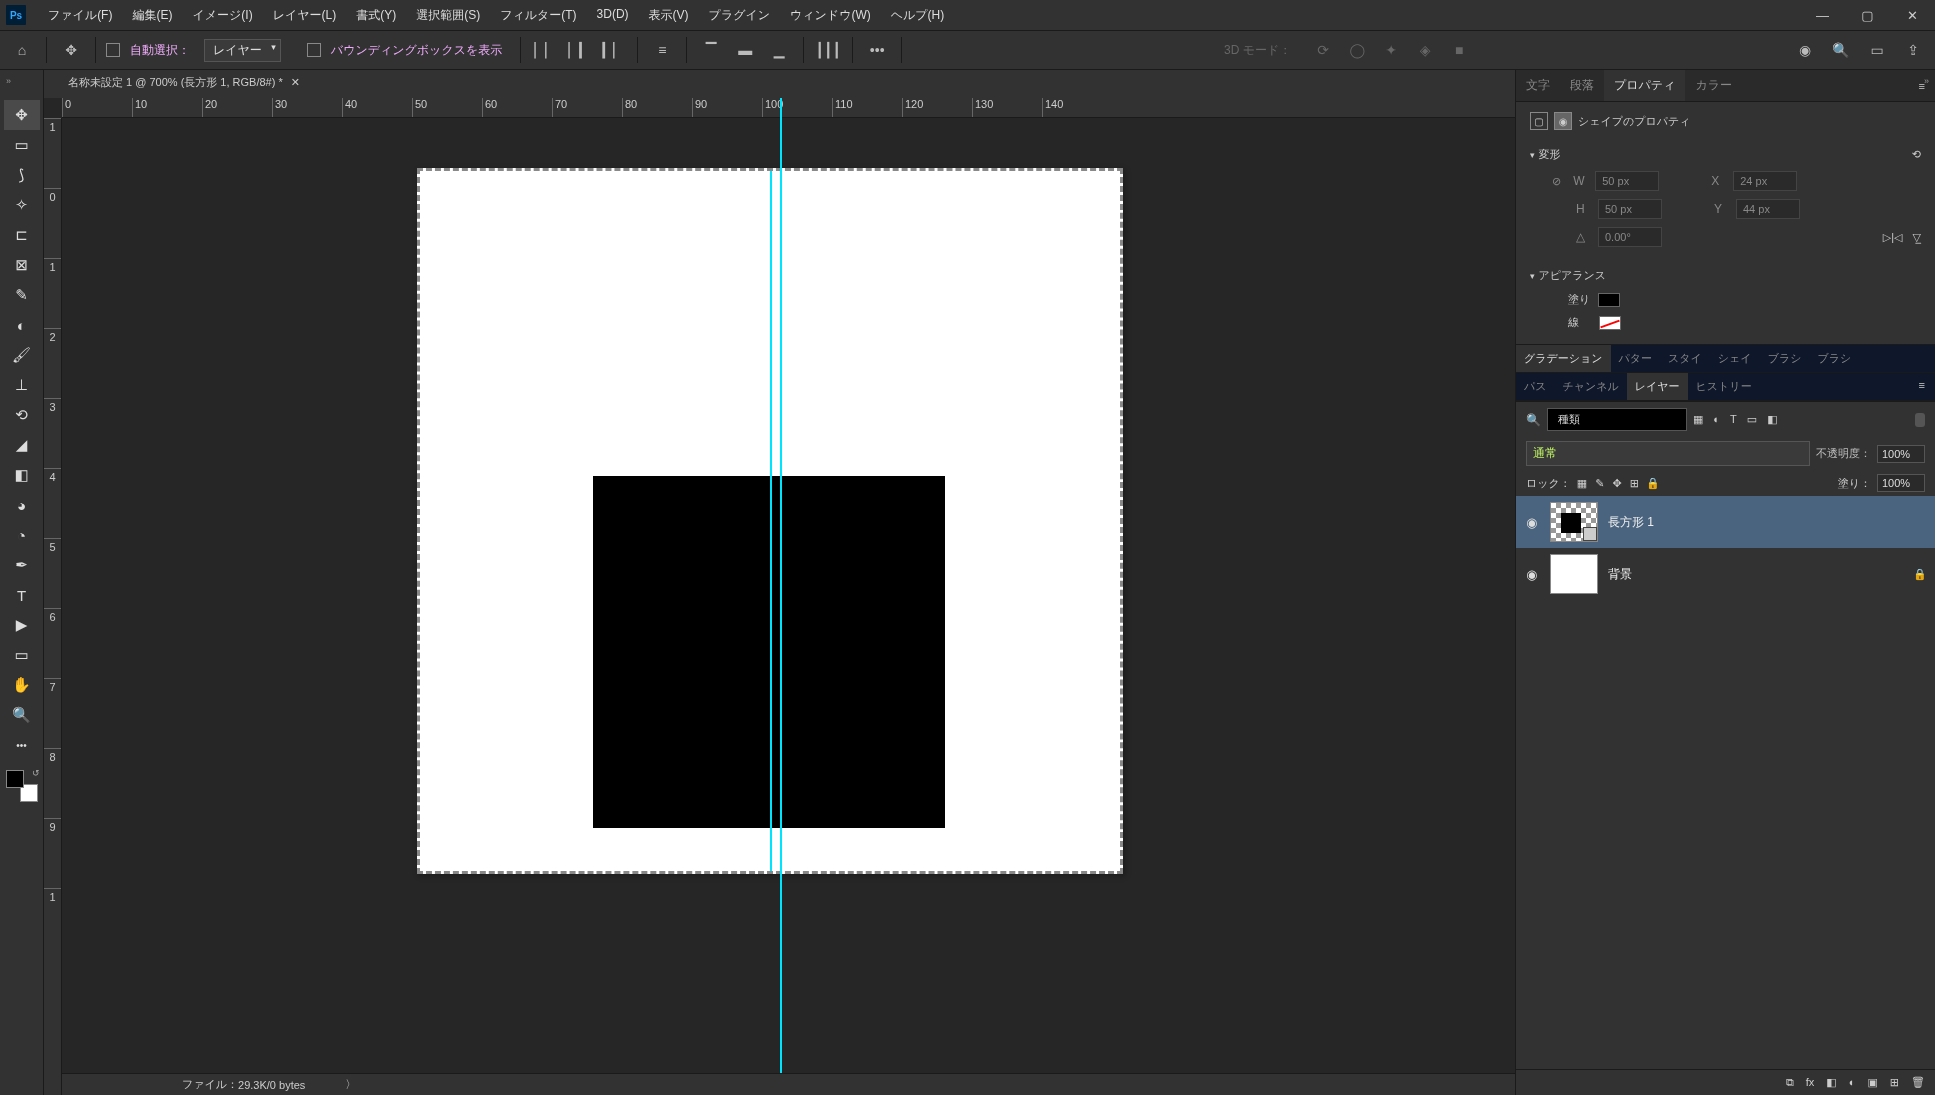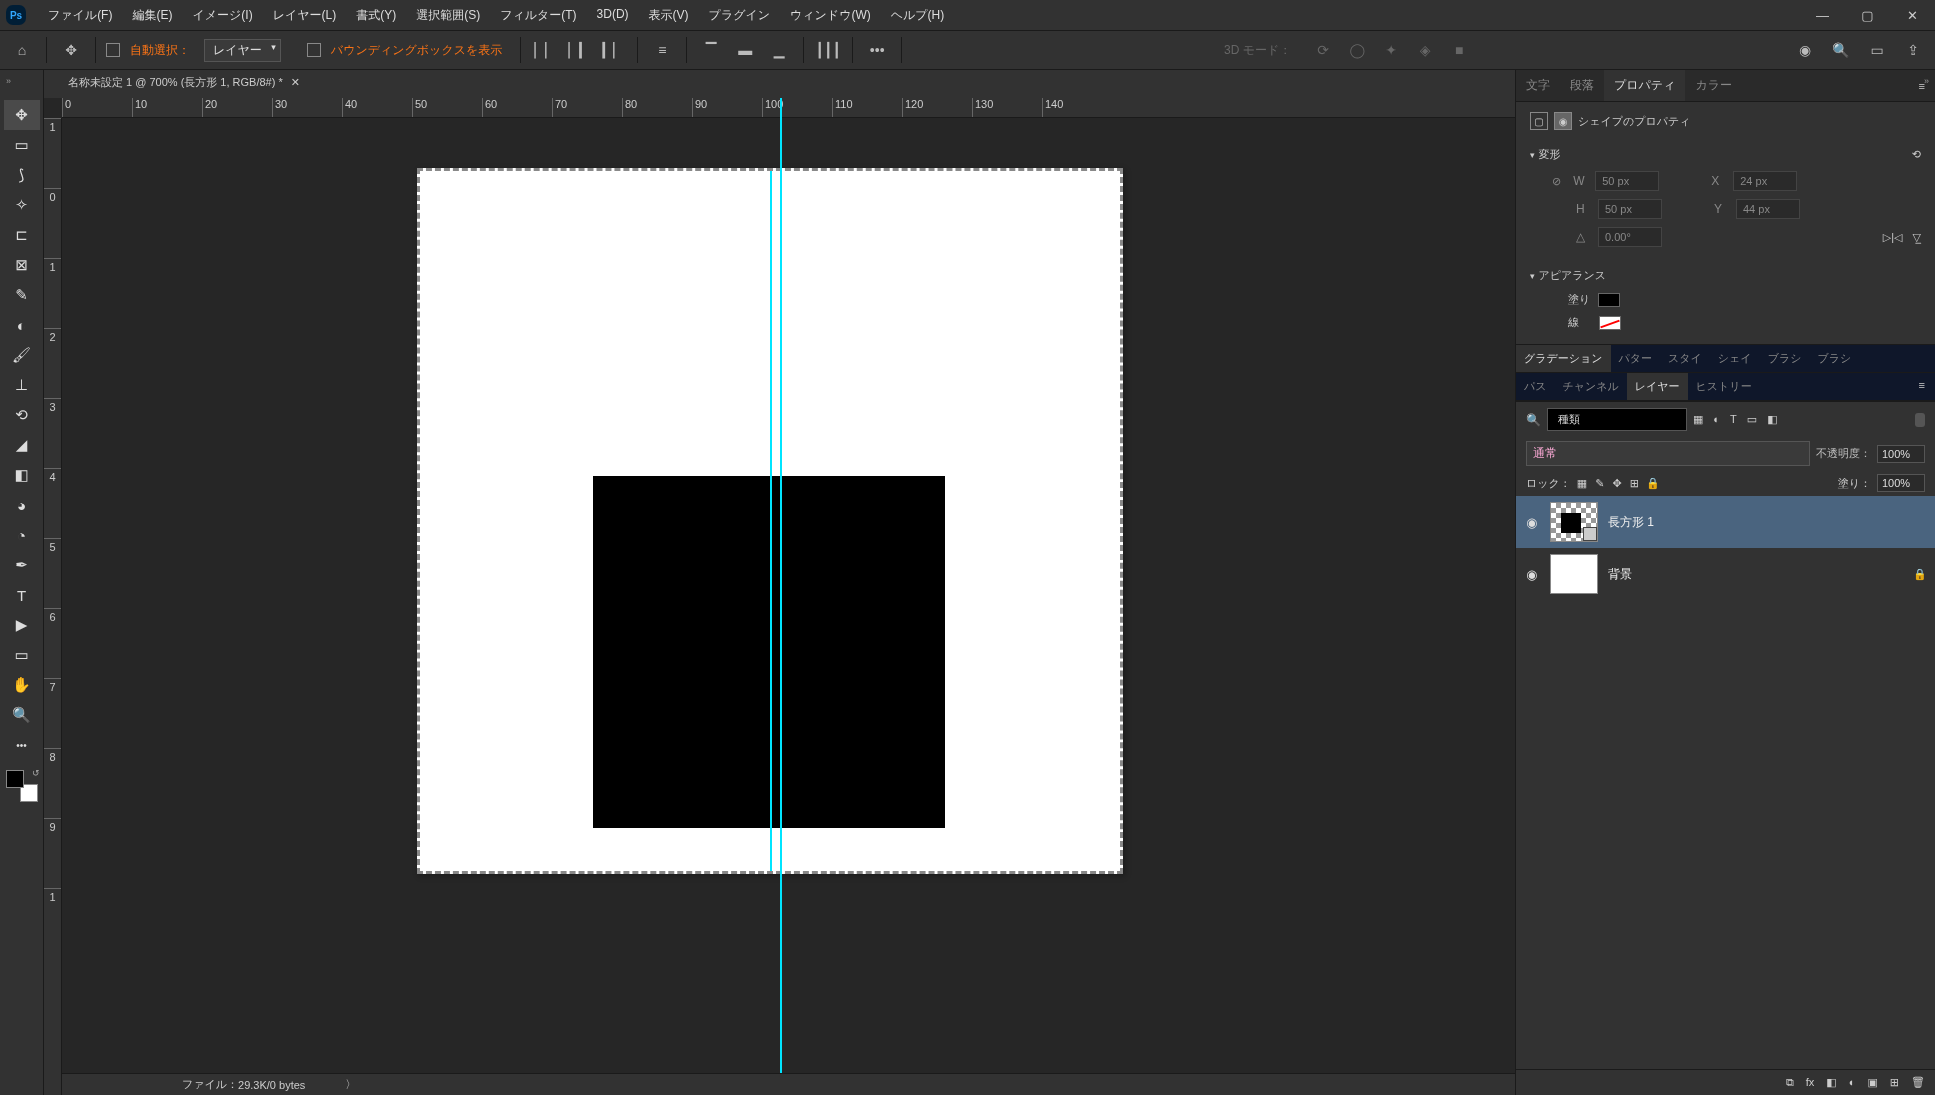--- a/index.html
+++ b/index.html
@@ -1,27 +1,27 @@
 <!DOCTYPE html>
 <html><head>
 <meta charset="utf-8">
 <style>
 *{margin:0;padding:0;box-sizing:border-box;font-family:"Meiryo UI","Hiragino Kaku Gothic ProN",sans-serif;font-size:11px;color:#ccc;user-select:none}
 body{background:#323232;width:1935px;height:1095px;overflow:hidden;position:relative}
 .titlebar{height:30px;background:#323232;display:flex;align-items:center;padding-left:6px}
-.ps-icon{width:20px;height:20px;background:#001e36;color:#31a8ff;font-weight:bold;font-size:10px;display:flex;align-items:center;justify-content:center;border-radius:7px;margin-right:12px}
+.ps-icon{width:20px;height:20px;background:#001e36;color:#31a8ff;font-weight:bold;font-size:10px;display:flex;align-items:center;justify-content:center;border-radius:1px;margin-right:12px}
 .menu{display:flex;gap:0}
 .menu-item{padding:14px 10px;cursor:pointer;color:#ddd;font-size:12px}
 .win-controls{margin-left:auto;display:flex}
 .win-btn{width:45px;height:28px;display:flex;align-items:center;justify-content:center;cursor:pointer;color:#ccc;font-size:13px}
 .optbar{height:40px;background:#323232;border-top:1px solid #1a1a1a;border-bottom:1px solid #1a1a1a;display:flex;align-items:center;padding:0 8px;gap:6px}
 .opt-divider{width:1px;height:26px;background:#1a1a1a;margin:0 4px}
 .opt-icon{width:28px;height:28px;display:flex;align-items:center;justify-content:center;cursor:pointer;color:#bbb;font-size:14px}
 .opt-checkbox{width:14px;height:14px;border:1px solid #888;margin-right:4px}
-.opt-label{color:#f97316;font-size:12px;margin-right:8px}
+.opt-label{color:#f0abfc;font-size:12px;margin-right:8px}
 .opt-select{background:#3a3a3a;border:1px solid #555;padding:2px 18px 2px 8px;color:#ddd;font-size:12px;position:relative}
 .opt-select:after{content:"▾";position:absolute;right:4px;top:2px;font-size:9px}
 .opt-right{margin-left:auto;display:flex;gap:8px;align-items:center}
 .main{display:flex;height:calc(100% - 70px);position:relative}
 .toolbar{width:44px;background:#323232;display:flex;flex-direction:column;padding-top:30px;border-right:1px solid #1a1a1a}
 .tool{width:36px;height:30px;display:flex;align-items:center;justify-content:center;cursor:pointer;color:#ddd;font-size:15px;margin:0 auto}
 .tool.active{background:#4a4a4a}
 .fg-bg{position:relative;width:36px;height:36px;margin:8px auto}
 .fg-bg .fg{position:absolute;width:18px;height:18px;background:#000;border:1px solid #888;top:2px;left:2px;z-index:2}
 .fg-bg .bg{position:absolute;width:18px;height:18px;background:#fff;border:1px solid #888;bottom:2px;right:2px}
@@ -58,21 +58,21 @@
 .prop-gap{width:36px}
 .swatch{width:22px;height:14px;border:1px solid #666}
 .swatch.black{background:#000}
 .swatch.none{background:#fff;position:relative}
 .swatch.none:after{content:"";position:absolute;left:0;right:0;top:50%;border-top:2px solid red;transform:rotate(-20deg)}
 .layers-panel{flex:1;display:flex;flex-direction:column;background:#323232;border-top:1px solid #1a1a1a}
 .layers-top{padding:6px 10px;display:flex;align-items:center;gap:6px}
 .filter-select{background:#000000;border:1px solid #555;padding:3px 10px;color:#ddd;font-size:11px;flex:0 0 140px}
 .filter-icons{display:flex;gap:10px;color:#999;font-size:12px}
 .layers-row2{padding:4px 10px;display:flex;align-items:center;gap:6px}
-.blend-select{background:#3a3a3a;border:1px solid #555;padding:3px 6px;color:#f9a8d4;font-size:12px;flex:1}
+.blend-select{background:#3a3a3a;border:1px solid #555;padding:3px 6px;color:#bef264;font-size:12px;flex:1}
 .opacity-label{color:#bbb;font-size:11px}
 .opacity-input{background:#2a2a2a;border:1px solid #555;padding:2px 4px;color:#ddd;font-size:11px;width:48px}
 .layers-row3{padding:4px 10px;display:flex;align-items:center;gap:6px;color:#bbb;font-size:11px}
 .lock-icons{display:flex;gap:8px;color:#999;font-size:11px}
 .layer-list{flex:1;overflow:auto;background:#323232}
 .layer{display:flex;align-items:center;padding:6px 8px;gap:10px;cursor:pointer}
 .layer.selected{background:#4a647f}
 .layer .vis{width:16px;text-align:center;font-size:13px;color:#ddd}
 .layer-thumb{width:48px;height:40px;background:#fff;border:1px solid #888;position:relative}
 .layer-thumb.shape{background-image:linear-gradient(45deg,#999 25%,transparent 25%,transparent 75%,#999 75%),linear-gradient(45deg,#999 25%,transparent 25%,transparent 75%,#999 75%);background-size:10px 10px;background-position:0 0,5px 5px}

